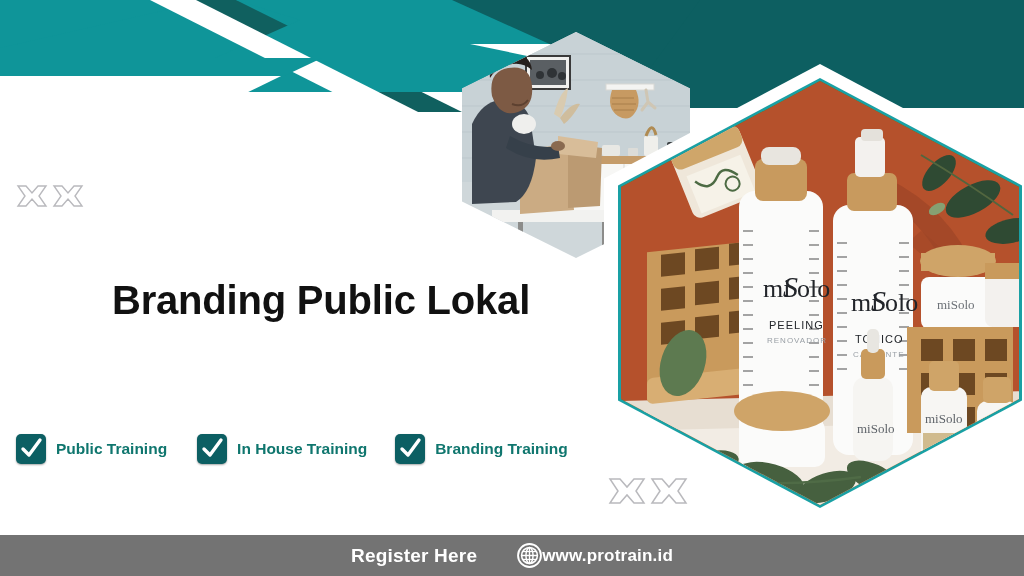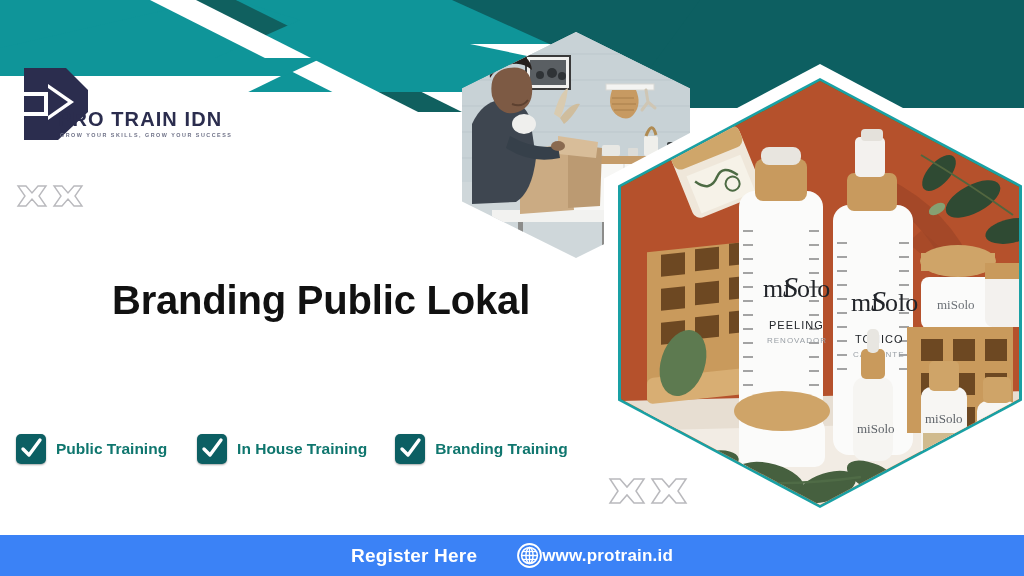--- a/index.html
+++ b/index.html
@@ -60,21 +60,21 @@
     clip-path:polygon(50% 0%, 100% 25%, 100% 75%, 50% 100%, 0% 75%, 0% 25%);
     overflow:hidden; background:#4d7c0f;
   }
   .hex-white-pad {
     position:absolute; left:604px; top:64px; width:432px; height:458px;
     clip-path:polygon(50% 0%, 100% 25%, 100% 75%, 50% 100%, 0% 75%, 0% 25%);
     background:#ffffff;
   }
 
   
-  .footer { position:absolute; left:0; top:535px; width:1024px; height:41px; background:#3b82f6;
+  .footer { position:absolute; left:0; top:535px; width:1024px; height:41px; background:#737373;
             display:flex; align-items:center; justify-content:center; gap:0; }
   .footer-register { font-size:19px; font-weight:bold; color:#ffffff; letter-spacing:.2px; }
   .footer-gap { width:40px; }
   .footer-globe { width:25px; height:25px; }
   .footer-url { font-size:17px; font-weight:bold; color:#ffffff; letter-spacing:.2px; }
 </style>
 </head>
 <body>
 
 <div id="stage">
@@ -357,31 +357,20 @@
           <ellipse cx="300" cy="412" rx="26" ry="12" transform="rotate(-30 300 412)"></ellipse>
         </g>
         <g fill="#5d7a50">
           <ellipse cx="62" cy="282" rx="22" ry="34" transform="rotate(18 62 282)"></ellipse>
         </g>
         <path d="M70,392 q70,18 170,4" stroke="#4f6b46" stroke-width="2.5" fill="none"></path>
       </svg>
     </div>
   </div>
 
-  <div class="logo-wrap">
-    <svg class="logo-mark" viewBox="0 0 76 84" width="76" height="84">
-      <path d="M6,6 L48,6 L70,28 L70,50 L40,78 L6,78 L6,54 L30,54 L30,30 L6,30 Z" fill="#2b2d4e"></path>
-      <path d="M30,22 L56,40 L30,58 Z" fill="#ffffff"></path>
-      <path d="M30,26 L50,40 L30,54 Z" fill="#2b2d4e"></path>
-      <path d="M6,30 L30,30 L30,54 L6,54 Z" fill="#ffffff"></path>
-      <path d="M6,34 L26,34 L26,50 L6,50 Z" fill="#2b2d4e"></path>
-    </svg>
-    <div class="logo-name">PRO TRAIN IDN</div>
-    <div class="logo-tag">GROW YOUR SKILLS, GROW YOUR SUCCESS</div>
-  </div>
 
   <div class="headline">Branding Public Lokal</div>
 
   <svg class="xdeco left" width="72" height="34" viewBox="0 0 72 34">
     <path d="M4,4 L12,4 L18,11 L24,4 L32,4 L25,14 L32,24 L24,24 L18,17 L12,24 L4,24 L11,14 Z" fill="none" stroke="#b9b9bd" stroke-width="1.4"></path>
     <path d="M40,4 L48,4 L54,11 L60,4 L68,4 L61,14 L68,24 L60,24 L54,17 L48,24 L40,24 L47,14 Z" fill="none" stroke="#b9b9bd" stroke-width="1.4"></path>
   </svg>
   <svg class="xdeco right" width="84" height="40" viewBox="0 0 84 40">
     <path d="M4,5 L14,5 L21,13 L28,5 L38,5 L30,17 L38,29 L28,29 L21,21 L14,29 L4,29 L12,17 Z" fill="none" stroke="#b9b9bd" stroke-width="1.5"></path>
     <path d="M46,5 L56,5 L63,13 L70,5 L80,5 L72,17 L80,29 L70,29 L63,21 L56,29 L46,29 L54,17 Z" fill="none" stroke="#b9b9bd" stroke-width="1.5"></path>

